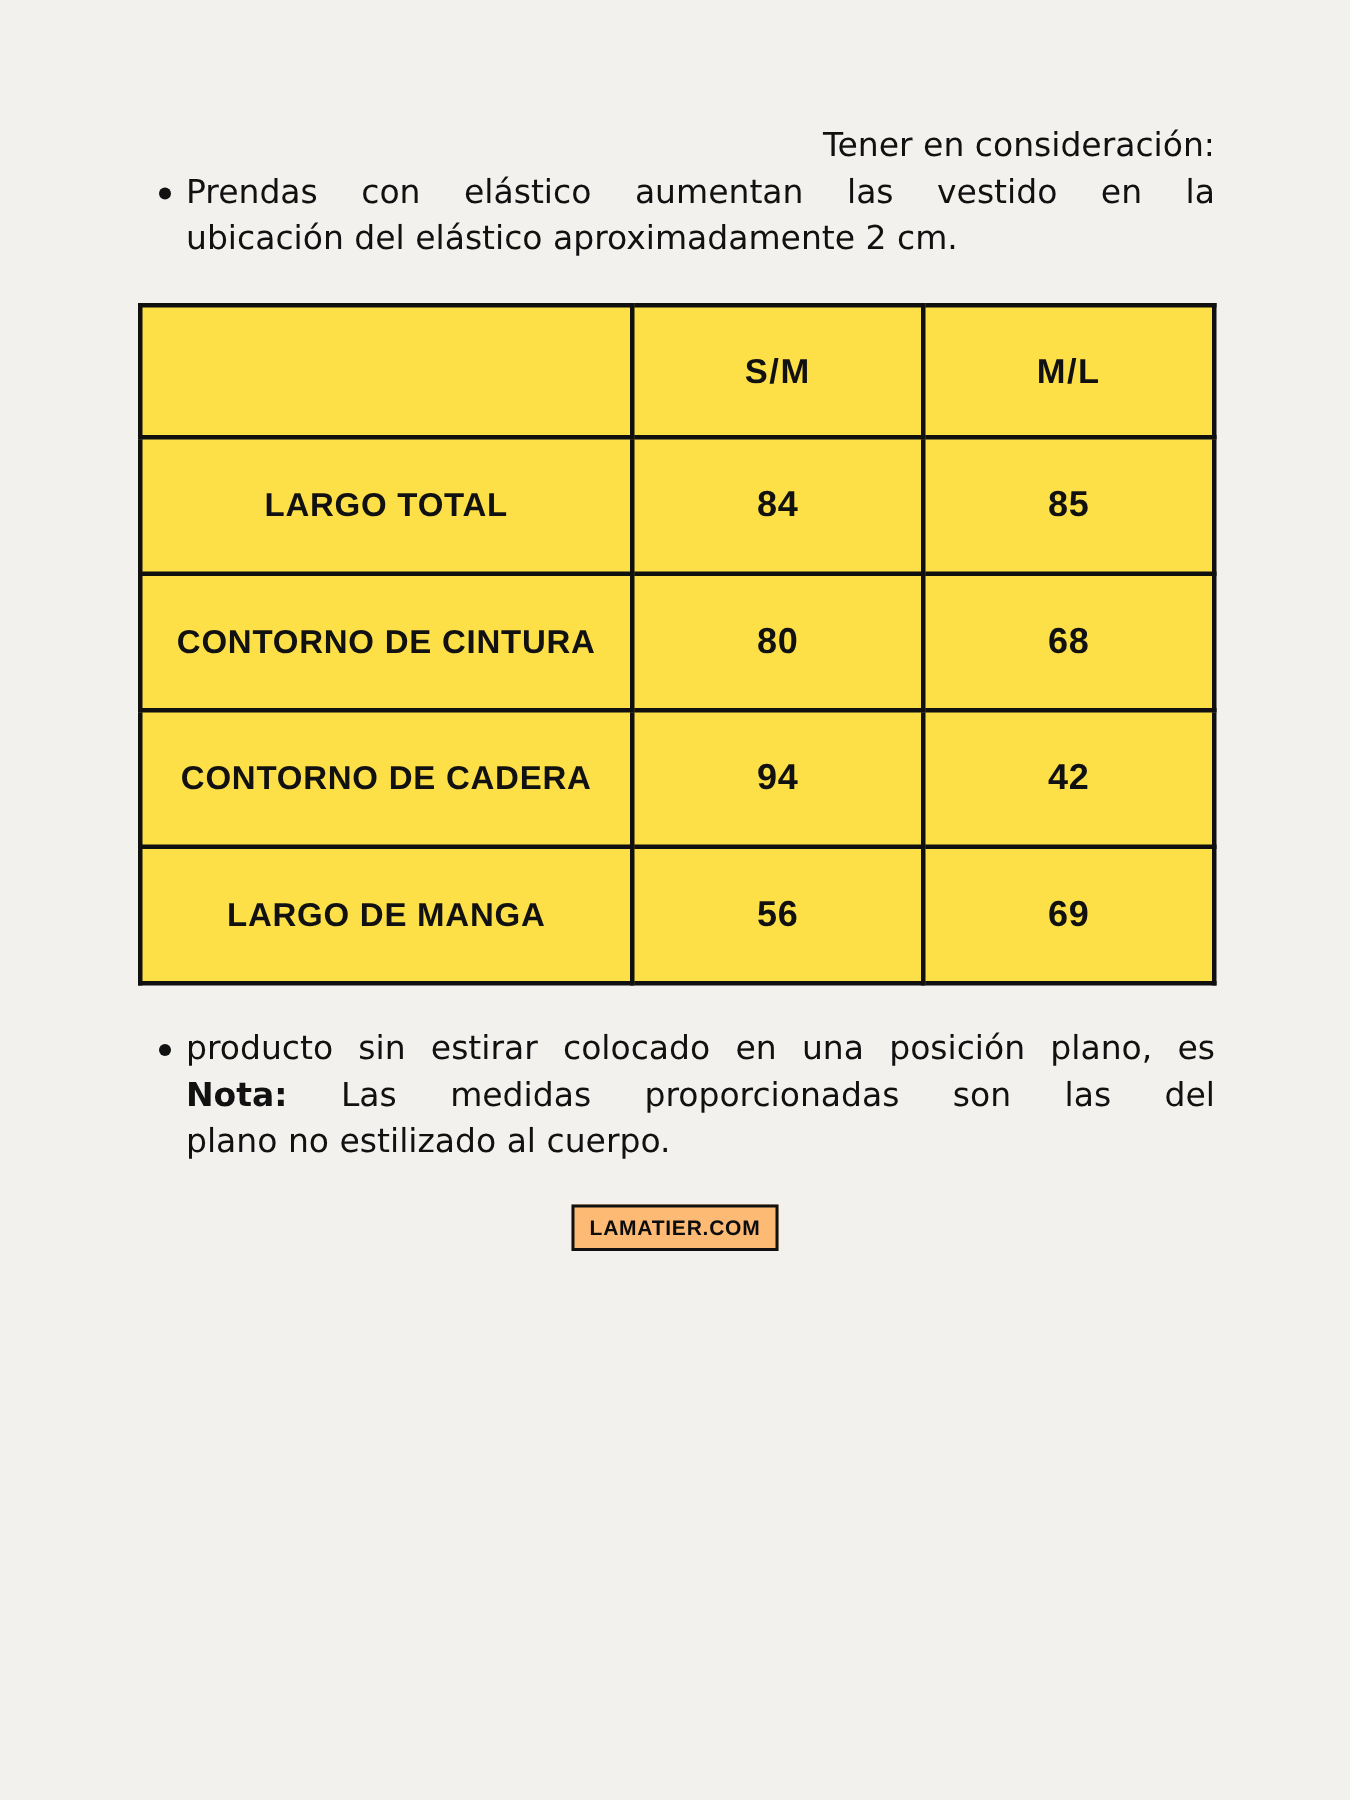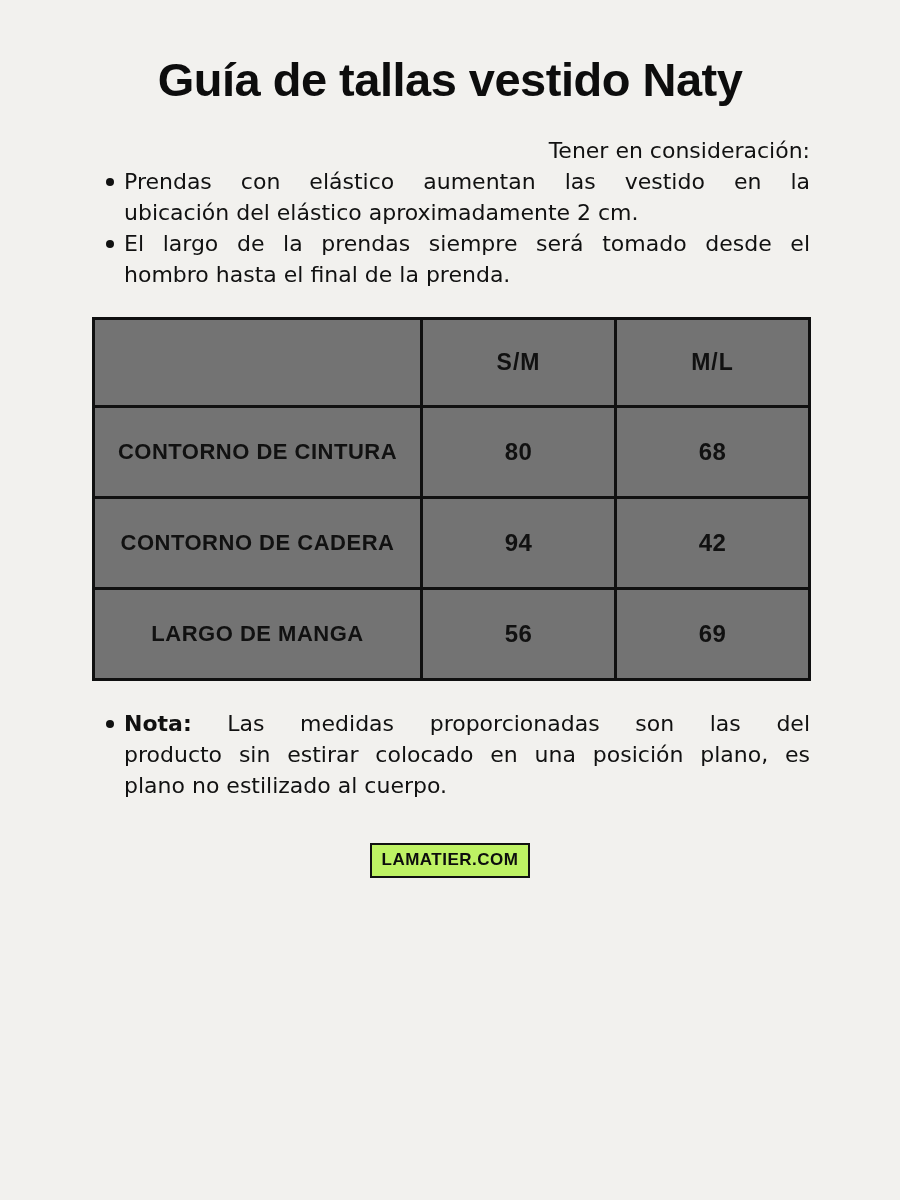--- a/index.html
+++ b/index.html
@@ -81,21 +81,21 @@
     font-family: "Liberation Sans", sans-serif;
   }
   .size-table col.c1 { width: 328px; }
   .size-table col.c2 { width: 194px; }
   .size-table col.c3 { width: 194px; }
   .size-table th, .size-table td {
     border: 3px solid #101010;
     text-align: center;
     vertical-align: middle;
     padding: 0;
-    background: #737373;
+    background: #fde047;
   }
   .size-table thead tr { height: 88px; }
   .size-table tbody tr { height: 91px; }
   .size-table th {
     font-weight: bold;
     font-size: 23px;
     letter-spacing: 1px;
   }
   .size-table td.lbl {
     font-weight: bold;
@@ -119,91 +119,87 @@
   .badge-wrap {
     margin-top: 26px;
     text-align: center;
   }
   .badge {
     display: inline-block;
     border: 2.5px solid #111111;
     padding: 5px 10px 6px;
     font-family: "Liberation Sans", sans-serif;
     font-weight: bold;
-    font-size: 17px;
+    font-size: 14px;
     letter-spacing: 0.5px;
     color: #0d0d0d;
-    background: #bef264;
-    margin-top: 16px;
+    background: #fdba74;
   }
 </style>
 </head>
 <body>
 
 <div class="page">
 
-  <h1 class="title">Guía de tallas vestido Naty</h1>
 
   <section class="intro">
     <p class="lead">Tener en consideración:</p>
 
     <div class="bullet">
       <span class="dot"></span>
       <div class="btext">
         <div class="line just">Prendas con elástico aumentan las vestido en la</div>
         <div class="line">ubicación del elástico aproximadamente 2 cm.</div>
       </div>
     </div>
 
-    <div class="bullet">
-      <span class="dot"></span>
-      <div class="btext">
-        <div class="line just">El largo de la prendas siempre será tomado desde el</div>
-        <div class="line">hombro hasta el final de la prenda.</div>
-      </div>
-    </div>
   </section>
 
   <table class="size-table">
     <colgroup>
         <col class="c1">
         <col class="c2">
         <col class="c3">
       </colgroup>
     <thead>
       <tr>
         <th></th>
         <th>S/M</th>
         <th>M/L</th>
       </tr>
     </thead>
     <tbody>
       <tr>
+        <td class="lbl">LARGO TOTAL</td>
+        <td class="num">84</td>
+        <td class="num">85</td>
+      </tr>
+      <tr>
         <td class="lbl">CONTORNO DE CINTURA</td>
         <td class="num">80</td>
         <td class="num">68</td>
       </tr>
       <tr>
         <td class="lbl">CONTORNO DE CADERA</td>
         <td class="num">94</td>
         <td class="num">42</td>
       </tr>
       <tr>
         <td class="lbl">LARGO DE MANGA</td>
         <td class="num">56</td>
         <td class="num">69</td>
       </tr>
     </tbody>
   </table>
 
   <section class="note bullet">
     <span class="dot"></span>
     <div class="btext">
+      <div class="line just">producto sin estirar colocado en una posición plano, es</div>
       <div class="line just"><b class="note-label">Nota:</b> <span>Las medidas proporcionadas son las del</span></div>
-      <div class="line just">producto sin estirar colocado en una posición plano, es</div>
       <div class="line">plano no estilizado al cuerpo.</div>
     </div>
   </section>
 
   <div class="badge-wrap">
     <div class="badge">LAMATIER.COM</div>
   </div>
 
 </div>
 

